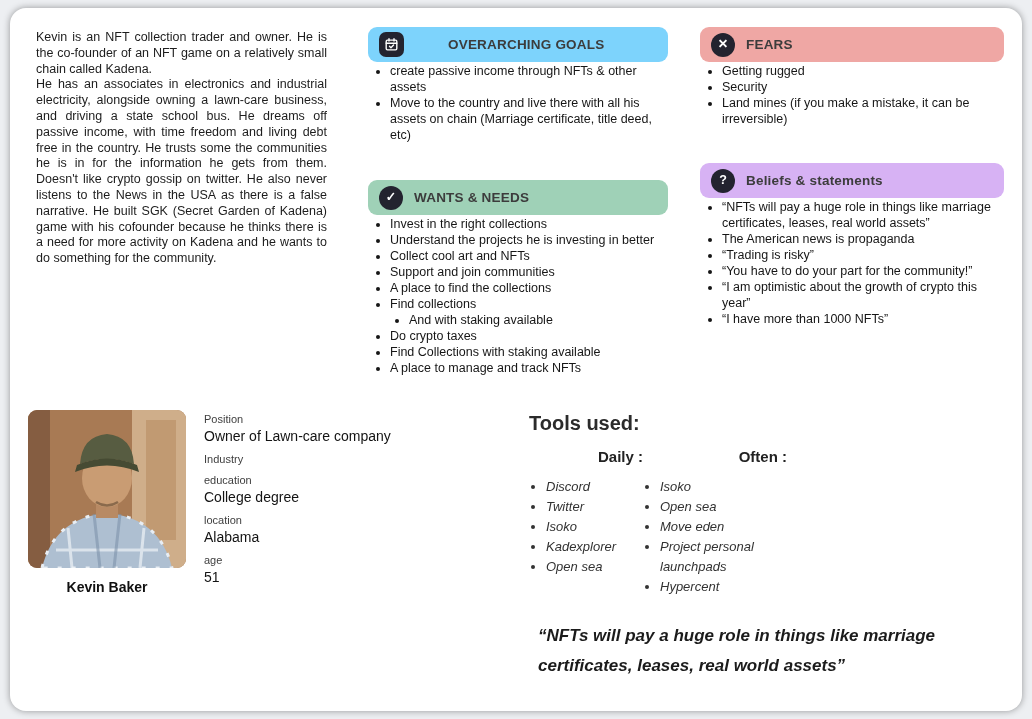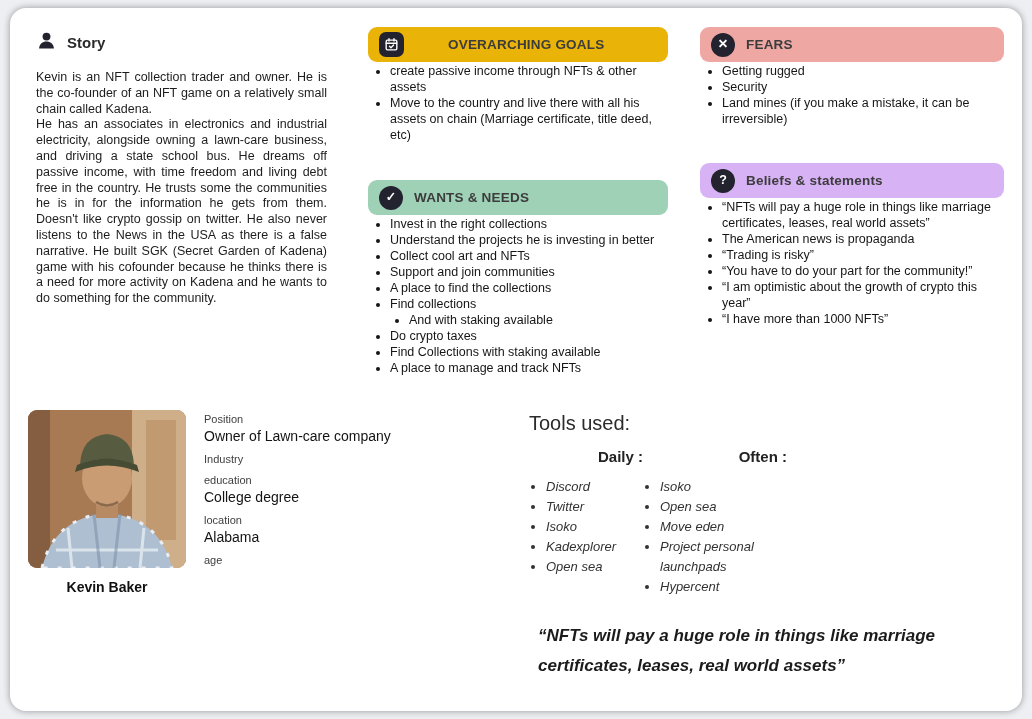--- a/index.html
+++ b/index.html
@@ -52,57 +52,48 @@
   .photo { left:28px; top:410px; width:158px; height:158px; border-radius:9px; overflow:hidden; }
   .photo svg { display:block; }
   .pname { left:28px; top:579px; width:158px; text-align:center; font-size:14px; font-weight:bold; color:#101010; }
   .fields { left:204px; top:413px; width:215px; }
   .field { margin-bottom:9px; }
   .flabel { font-size:11px; color:#3e3e3e; margin-bottom:3px; }
   .fvalue { font-size:14px; color:#131313; }
 
   
   .tools { left:529px; top:412px; width:470px; }
-  .tools-title { font-size:20px; font-weight:normal; color:#2b2b2b; }
+  .tools-title { font-size:20px; font-weight:bold; color:#2b2b2b; }
   .tools-cols { display:flex; margin-top:13px; }
   .tcol1 { width:114px; } .tcol2 { width:144px; } .tcol3 { width:130px; }
   .tlabel { font-size:15px; font-weight:bold; color:#222; margin-bottom:12px;text-align:right; }
   .tlist { padding-left:17px; font-size:13px; line-height:20px; color:#323232;font-style:italic; }
 
   
   .quote {
     left:538px; top:621px; width:410px;
     font-size:17px; font-style:italic; font-weight:bold;
     color:#1b1b1b; line-height:30px;
   }
 </style>
 </head>
 <body>
 
 <div class="card"></div>
 
 <div class="abs story">
-  <div class="story-head">
-    <span>
-      <svg width="21" height="21" viewBox="0 0 24 24">
-          <circle cx="12" cy="7.5" r="4.5" fill="#23232f"></circle>
-          <path d="M3.5 21c.4-5.2 4-8 8.5-8s8.1 2.8 8.5 8z" fill="#23232f"></path>
-        </svg>
-    </span>
-    <span class="story-title">Story</span>
-  </div>
   <div class="story-text">
 
   <p>Kevin is an NFT collection trader and owner. He is the co-founder of an NFT game on a relatively small chain called Kadena.</p>
       <p>He has an associates in electronics and industrial electricity, alongside owning a lawn-care business, and driving a state school bus. He dreams off passive income, with time freedom and living debt free in the country. He trusts some the communities he is in for the information he gets from them. Doesn't like crypto gossip on twitter. He also never listens to the News in the USA as there is a false narrative. He built SGK (Secret Garden of Kadena) game with his cofounder because he thinks there is a need for more activity on Kadena and he wants to do something for the community.</p>
     </div>
 </div>
 
 <div class="abs sec-goals">
-  <div class="pill" style="background-color: #eab308; gap: 44px;">
+  <div class="pill" style="background-color: #7dd3fc; gap: 44px;">
     <span class="icon-square" style="background-color: rgb(35, 35, 47);">
       <svg width="15" height="15" viewBox="0 0 24 24" fill="none" stroke="#ffffff" stroke-width="2.2" stroke-linecap="round" stroke-linejoin="round">
           <rect x="3.5" y="5" width="17" height="15.5" rx="2"></rect>
           <path d="M3.5 10h17M8 2.8v3.5M16 2.8v3.5"></path>
           <path d="M8.8 14.8l2.3 2.3 4.2-4.3"></path>
         </svg>
     </span>
     <span class="pill-title">OVERARCHING GOALS</span>
   </div>
   <ul class="bullets">
@@ -200,20 +191,21 @@
       <div class="fvalue">College degree</div>
     </div>
 
     <div class="field">
       <div class="flabel">location</div>
       <div class="fvalue">Alabama</div>
     </div>
 
     <div class="field">
       <div class="flabel">age</div>
+      <div class="fvalue">51</div>
     </div>
   </div>
 
 <div class="abs tools">
   <div class="tools-title">Tools used:</div>
   <div class="tools-cols">
     <div class="tcol1">
       <div class="tlabel">Daily :</div>
       <ul class="tlist">
 

